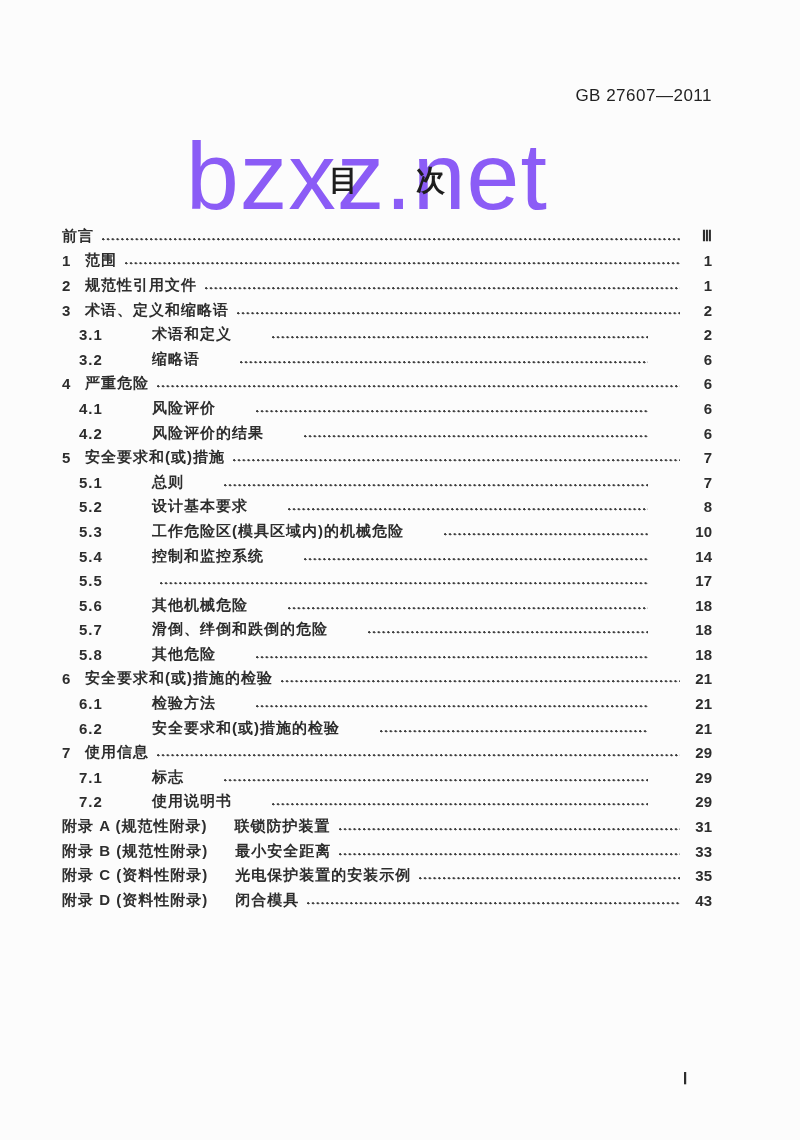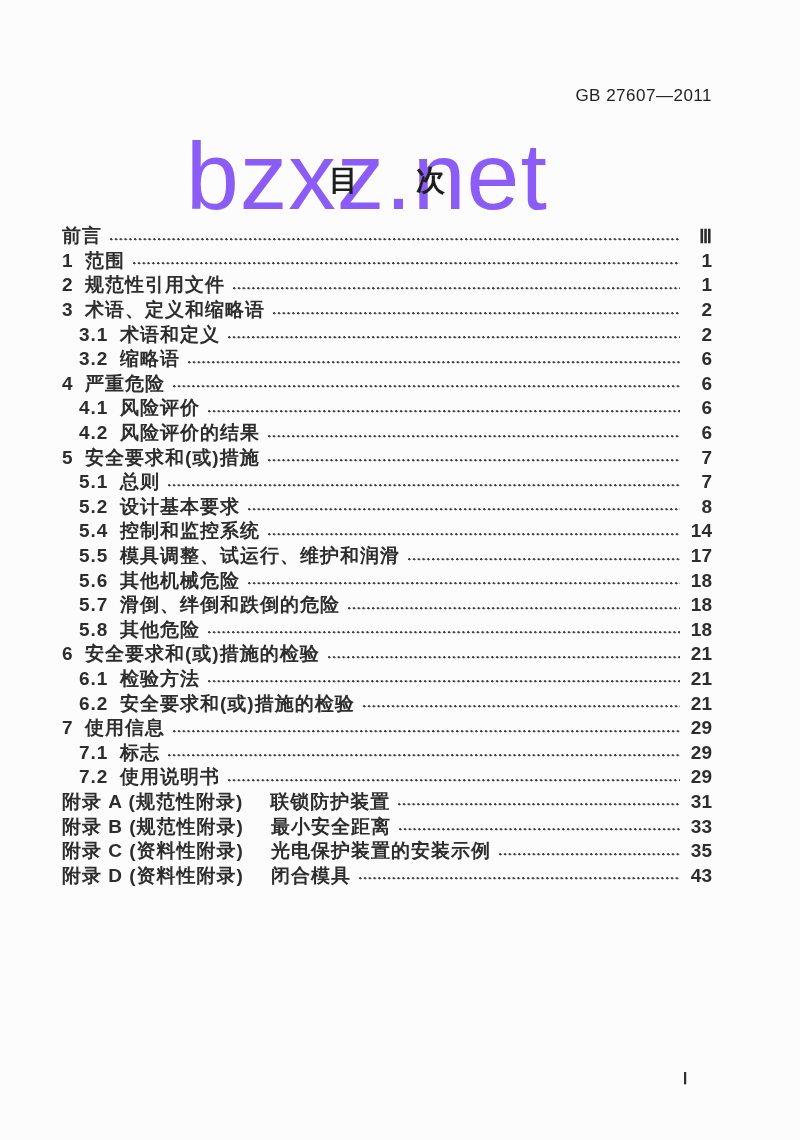--- a/index.html
+++ b/index.html
@@ -56,29 +56,29 @@
     position: absolute;
     left: 62px;
     right: 88px;
     top: 224px;
     z-index: 2;
   }
   .toc-row {
     display: flex;
     align-items: center;
     height: 24.6px;
-    font-size: 19px;
+    font-size: 15px;
     font-weight: 600;
     letter-spacing: 1px;
     color: #2d2d2d;
     white-space: nowrap;
   }
   .toc-row .num { flex: none; }
   .toc-row.lvl1 .num { width: 23px; }
-  .toc-row.lvl2 { padding-left: 17px; }
+  .toc-row.lvl2 { padding-left: 17px; gap: 32px; }
   .toc-row.lvl2 .num { width: 41px; }
   .toc-row.lvl3 .num { width: auto; margin-right: 27px; }
   .toc-row .label { flex: none; }
   .toc-row .leader {
     flex: 1;
     height: 3px;
     align-self: center;
     margin: 6px 6px 0 8px;
     background-image: radial-gradient(circle at 1.3px 1.3px, #3a3a3a 1.05px, transparent 1.3px);
     background-size: 4.8px 3px;
@@ -188,31 +188,36 @@
     <span class="pageno">7</span>
   </div>
 
   <div class="toc-row lvl2">
     <span class="num">5.2</span>
     <span class="label">设计基本要求</span>
     <span class="leader"></span>
     <span class="pageno">8</span>
   </div>
 
+  <div class="toc-row lvl2">
+    <span class="num">5.3</span>
+    <span class="label">工作危险区(模具区域内)的机械危险</span>
+    <span class="leader"></span>
+    <span class="pageno">10</span>
+  </div>
 
   <div class="toc-row lvl2">
     <span class="num">5.4</span>
     <span class="label">控制和监控系统</span>
     <span class="leader"></span>
     <span class="pageno">14</span>
   </div>
 
   <div class="toc-row lvl2">
     <span class="num">5.5</span>
-    <span class="label">模具调整、试运行、维护和润滑</span>
     <span class="leader"></span>
     <span class="pageno">17</span>
   </div>
 
   <div class="toc-row lvl2">
     <span class="num">5.6</span>
     <span class="label">其他机械危险</span>
     <span class="leader"></span>
     <span class="pageno">18</span>
   </div>

